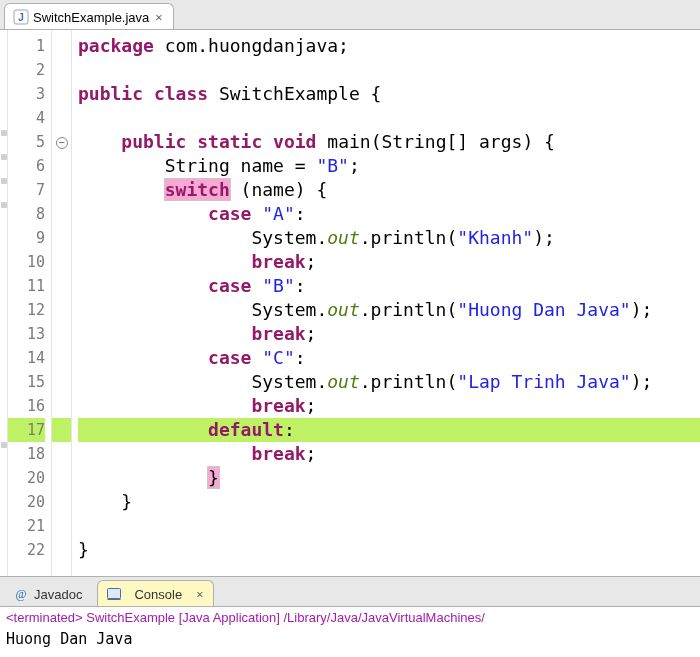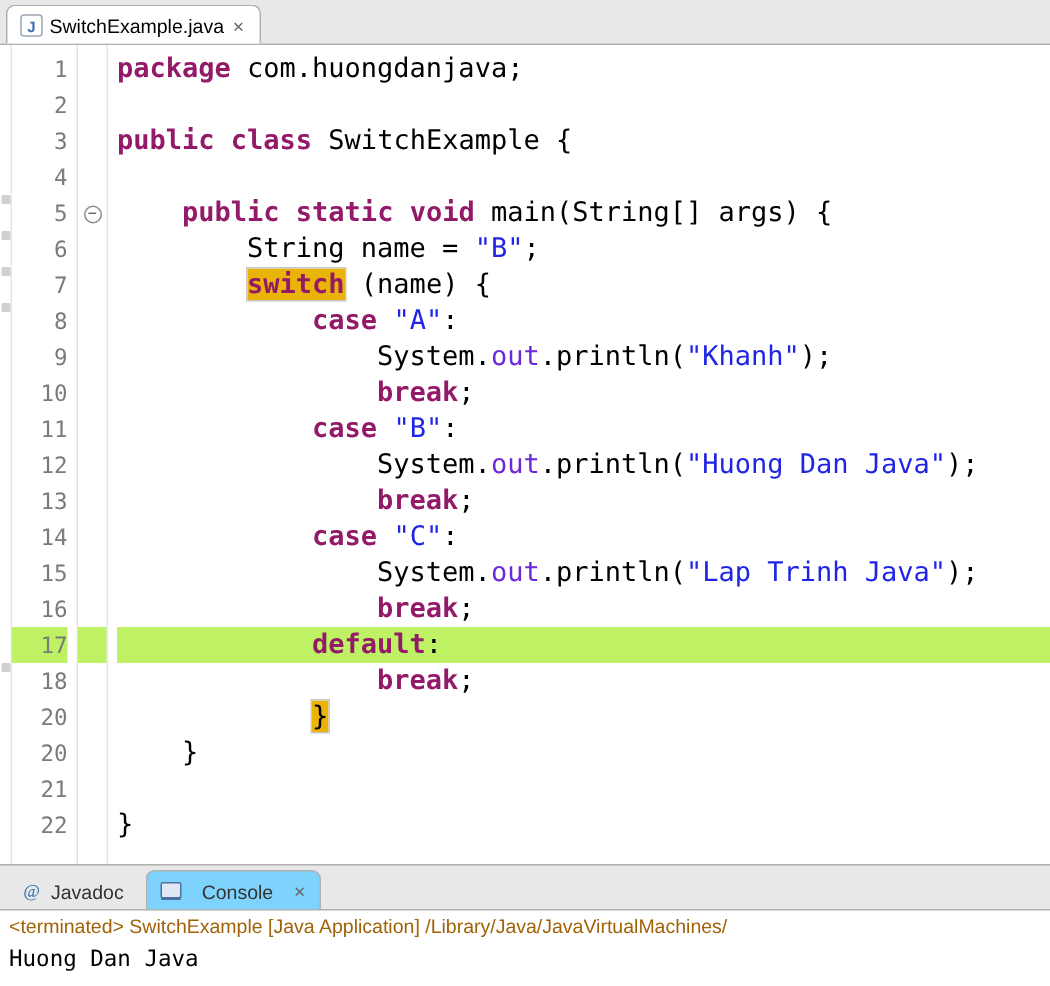--- a/index.html
+++ b/index.html
@@ -14,38 +14,38 @@
   
   .editor { display: flex; height: 546px; background: #fff; }
   .gutter-left { width: 8px; background: #fff; border-right: 1px solid #e5e5e5; position: relative; }
   .ovmark { position: absolute; left: 1px; width: 6px; height: 6px; background: #d0d0d0; border-radius: 1px; }
   .linenums { width: 44px; text-align: right; padding: 4px 6px 4px 0; color: #7a7a7a; font-family: Menlo, Consolas, monospace; font-size: 15px; line-height: 24px; user-select: none; border-right: 1px solid #e5e5e5; }
   .foldcol { width: 20px; padding-top: 4px; font-family: Menlo, Consolas, monospace; font-size: 13px; line-height: 24px; text-align: center; color: #6b6b6b; border-right: 1px solid #e5e5e5; }
   .foldcol .fold { display:inline-flex; width:12px; height:12px; border:1px solid #8a8a8a; border-radius:50%; align-items:center; justify-content:center; font-size:10px; line-height:10px; color:#555; background:#fff; }
   .code { flex: 1; padding: 4px 0 4px 6px; font-family: Menlo, Consolas, monospace; font-size: 18px; line-height: 24px; white-space: pre; overflow: hidden; }
   .code .row { height: 24px; }
   .hl-current { background: #bef264; }
-  .hl-box { background: #eab308; outline: 1px solid #c8c8c8; }
+  .hl-box { background: #f9a8d4; outline: 1px solid #c8c8c8; }
 
   
   .kw { color: #931a68; font-weight: bold; }
   .str { color: #1f24e6; }                      
-  .fld { color: #6d28d9; }  
+  .fld { color: #4d7c0f; font-style: italic; }  
   .pun { color: #000; }
   .id { color: #000; }
 
   
   .viewtabs { display: flex; align-items: flex-end; height: 30px; border-top: 1px solid #b0b0b0; background: #e8e8e8; padding-left: 4px; gap: 4px; }
   .vtab { display: flex; align-items: center; gap: 5px; padding: 5px 10px 4px 8px; font-size: 13px; color: #333; border: 1px solid transparent; border-bottom: none; border-top-left-radius: 6px; border-top-right-radius: 6px; cursor: pointer; }
-  .vtab.active { background: #7dd3fc; border-color: #b0b0b0; gap: 12px; }
+  .vtab.active { background: #fef9c3; border-color: #b0b0b0; gap: 12px; }
   .vtab .ic { display:inline-flex; width:16px; height:16px; align-items:center; justify-content:center; }
 
   
   .console { border-top: 1px solid #b0b0b0; }
-  .console-status { font-size: 13px; color: #a16207; padding: 3px 6px; white-space: nowrap; overflow: hidden; }
+  .console-status { font-size: 13px; color: #a21caf; padding: 3px 6px; white-space: nowrap; overflow: hidden; }
   .console-out { font-family: Menlo, Consolas, monospace; font-size: 15px; padding: 2px 6px 6px 6px; }
 </style>
 </head>
 <body>
 
 <div class="tabrow">
   <div class="tab">
     <span class="jicon">
       <svg viewBox="0 0 16 16" width="16" height="16">
           <rect x="1" y="1" width="14" height="14" rx="2" fill="#fff" stroke="#9aa6b2"></rect>

